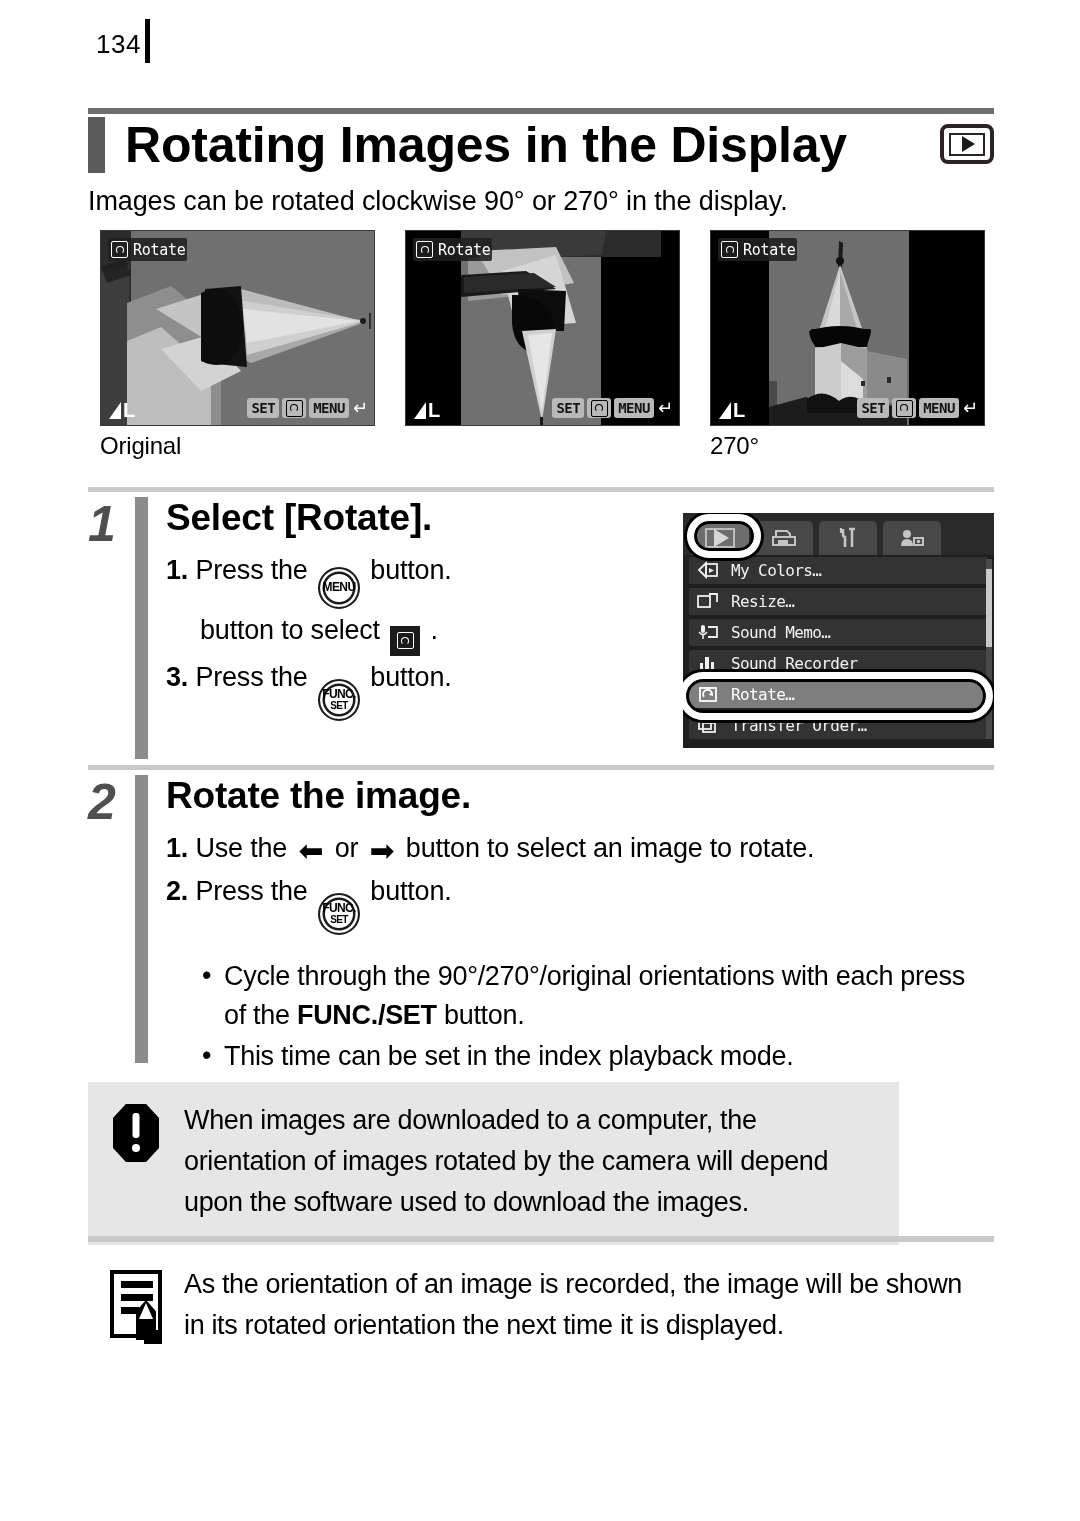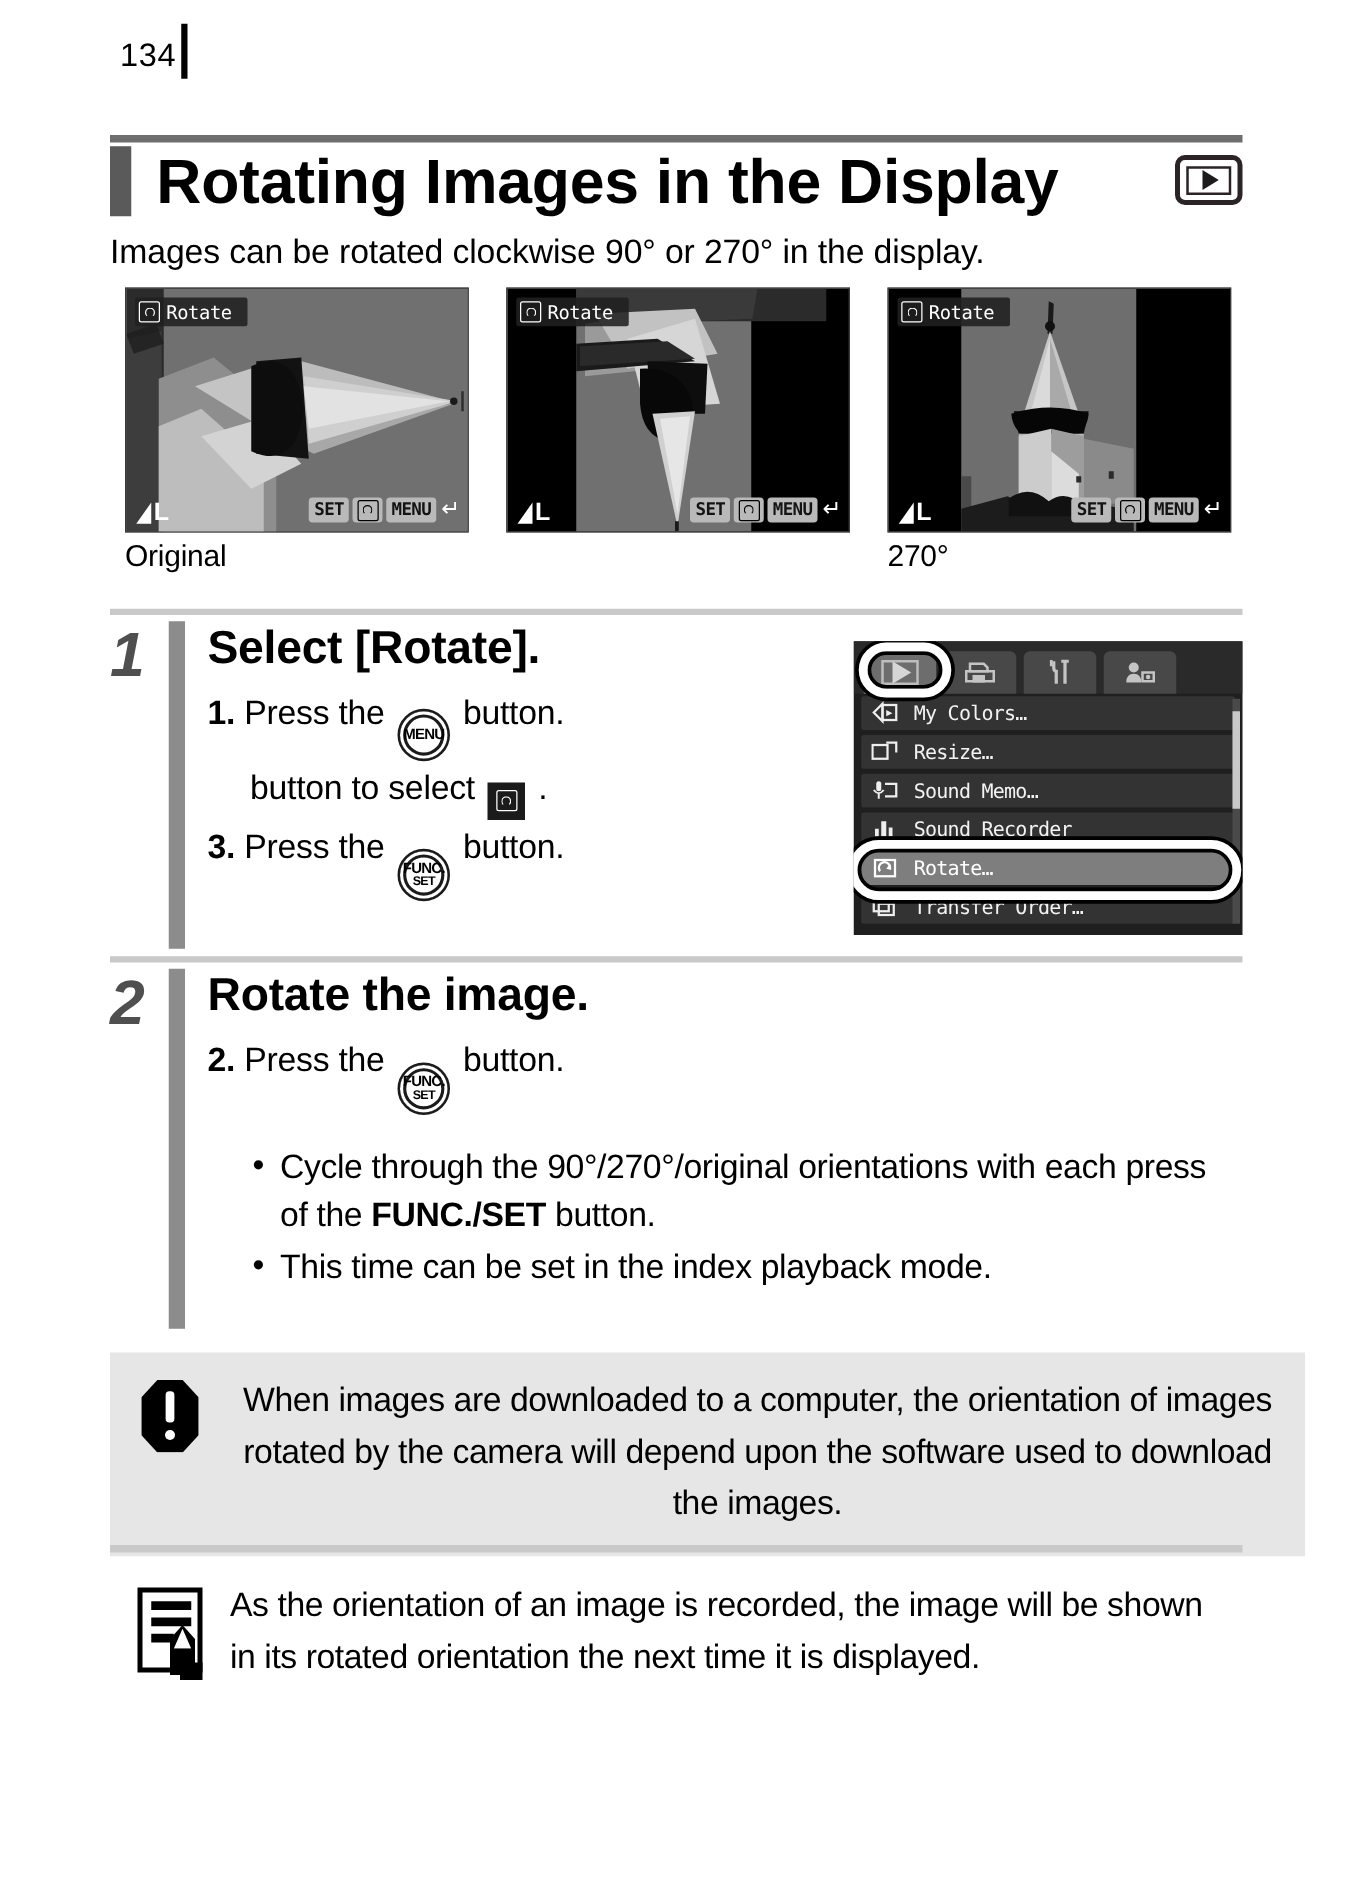--- a/index.html
+++ b/index.html
@@ -152,21 +152,21 @@
   }
 
   
   .osd-rotate {
     position: absolute;
     left: 7px; top: 7px;
     height: 23px;
     background: rgba(32,32,32,0.88);
     display: flex;
     align-items: center;
-    padding: 0 13px 0 3px;
+    padding: 0 2px 0 3px;
     border-radius: 2px;
     z-index: 6;
   }
   .osd-rotate .lbl {
     color: #fff;
     font-family: "DejaVu Sans Mono", monospace;
     font-size: 15px;
     margin-left: 5px;
     letter-spacing: -0.3px;
   }
@@ -504,26 +504,25 @@
     border-radius: 26px;
     box-sizing: border-box;
     box-shadow: 0 0 0 3px #000, inset 0 0 0 3px #000;
     z-index: 9;
   }
 
   
   .caution {
     position: absolute;
     left: 88px;
-    width: 956px;
+    width: 811px;
     background: #e6e6e6;
     display: flex;
     padding: 18px 0 22px 0;
     box-sizing: border-box;
-    text-align: center;
   }
   .caution-icon {
     width: 96px;
     flex: 0 0 auto;
     display: flex;
     justify-content: center;
     padding-top: 4px;
   }
   .oct {
     width: 46px; height: 58px;
@@ -926,20 +925,28 @@
   <div class="ring-row"></div>
 </div>
 
 <div class="step-rule" style="top:765px"></div>
 <div class="step" style="top:775px; height:288px">
   <div class="step-num">2</div>
   <div class="step-bar" style="height:288px"></div>
   <div class="step-body">
     <div class="step-head">Rotate the image.</div>
 
+    <span class="sub">
+      <span class="n">1.</span>
+      <span>Use the</span>
+      <span class="arrow">⬅</span>
+      <span>or</span>
+      <span class="arrow">➡</span>
+      <span>button to select an image to rotate.</span>
+    </span>
 
     <span class="sub">
       <span class="n">2.</span>
       <span>Press the</span>
       <span class="btn-round">
         <span class="t">
           <span>FUNC.</span>
           <small>SET</small>
         </span>
       </span>

